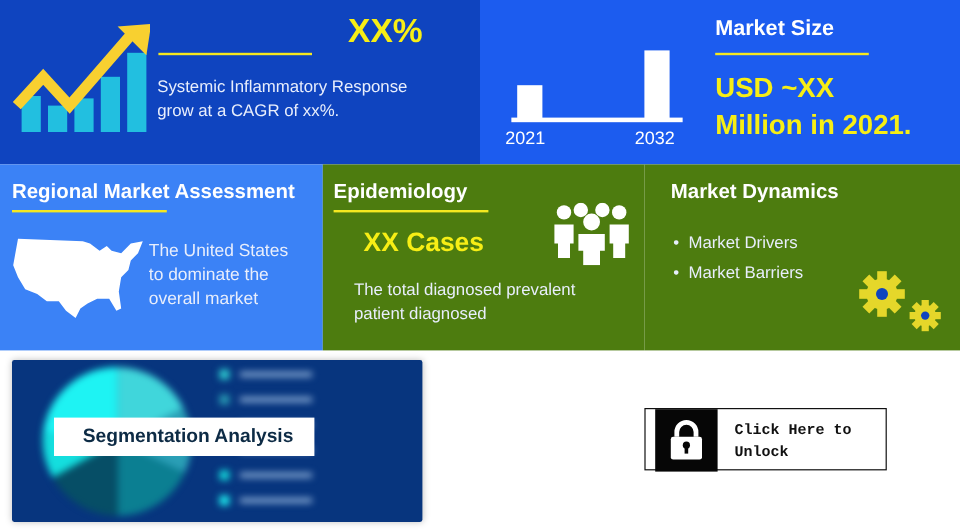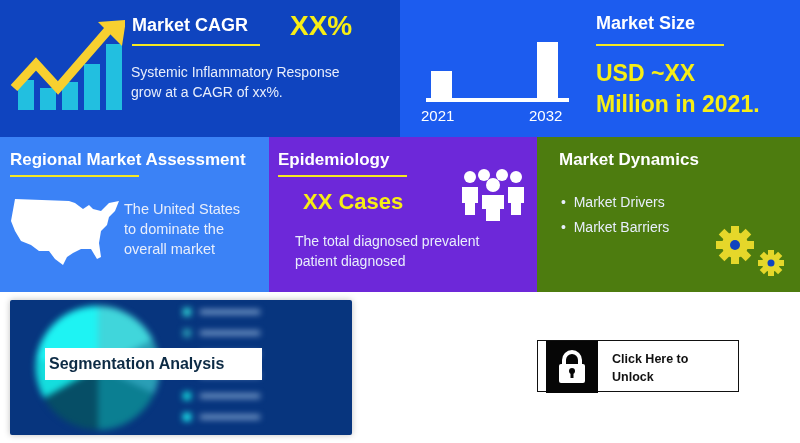--- a/index.html
+++ b/index.html
@@ -1,47 +1,46 @@
 <!DOCTYPE html>
 <html><head>
 <meta charset="utf-8">
 <style>
   * { box-sizing: border-box; margin: 0; padding: 0; }
   body { width: 800px; height: 443px; background: #ffffff; position: relative; overflow: hidden; font-family: "Liberation Sans", sans-serif; }
   .panel { position: absolute; }
   .p-cagr { left: 0; top: 0; width: 400px; height: 137px; background: #0f44bf; }
   .p-size { left: 400px; top: 0; width: 400px; height: 137px; background: #1c5cef; }
   .p-region { left: 0; top: 137px; width: 269px; height: 155px; background: #3b82f6; }
-  .p-epi { left: 269px; top: 137px; width: 268px; height: 155px; background: #6d28d9; }
+  .p-epi { left: 269px; top: 137px; width: 268px; height: 155px; background: #4d7c0f; }
   .p-dyn { left: 537px; top: 137px; width: 263px; height: 155px; background: #4d7c0f; }
   .h { position: absolute; color: #fff; font-weight: bold; font-size: 17px; }
   .uline { position: absolute; height: 2px; background: #f5e820; }
   .body-txt { position: absolute; color: #e8eefc; font-size: 14px; line-height: 20px; }
   .yellow-big { position: absolute; color: #f7ee15; font-weight: bold; }
   .seg { position: absolute; left: 10px; top: 300px; width: 342px; height: 135px; background: #07357e; filter: blur(0px); border-radius: 2px; box-shadow: 0 0 6px rgba(0,0,0,0.25); overflow: hidden; }
   .seg-inner { position: absolute; inset: 0; filter: blur(3px); }
-  .seg-label { position: absolute; left: 45px; top: 348px; width: 217px; height: 32px; background: #fff; color: #0d2b45; font-weight: bold; font-size: 16px; line-height: 32px; padding-left: 4px; }
+  .seg-label { position: absolute; left: 45px; top: 348px; width: 217px; height: 32px; background: #fff; color: #0d2b45; font-weight: bold; font-size: 16px; line-height: 32px; padding-left: 24px; }
   .unlock { position: absolute; left: 537px; top: 340px; width: 202px; height: 52px; border: 1.5px solid #111; background: #fff; cursor: pointer; }
   .lock-box { position: absolute; left: 8px; top: 0; width: 52px; height: 52px; background: #060606; }
-  .unlock-txt { position: absolute; left: 74px; top: 9px; font-size: 12.5px; font-weight: bold; color: #111; line-height: 18px; }
+  .unlock-txt { position: absolute; left: 74px; top: 9px; font-size: 12.5px; font-weight: bold; color: #111; line-height: 18px; font-family: Liberation Mono, monospace; }
 </style>
 </head>
 <body>
 
 <div class="panel p-cagr">
   <svg style="position:absolute;left:10px;top:18px" width="115" height="95" viewBox="0 0 115 95">
     <rect x="8" y="62" width="16" height="30" fill="#22bfe0"></rect>
     <rect x="30" y="70" width="16" height="22" fill="#22bfe0"></rect>
     <rect x="52" y="64" width="16" height="28" fill="#22bfe0"></rect>
     <rect x="74" y="46" width="16" height="46" fill="#22bfe0"></rect>
     <rect x="96" y="26" width="16" height="66" fill="#22bfe0"></rect>
     <polyline points="4,70 26,46 48,70 100,10" fill="none" stroke="#f8d030" stroke-width="9" stroke-linejoin="miter"></polyline>
     <polygon points="88,4 116,2 112,28" fill="#f8d030"></polygon>
   </svg>
-  <div class="h" style="left:132px;top:15px;font-size:18px">Market CAGR</div>
   <div class="uline" style="left:132px;top:44px;width:128px"></div>
   <div class="yellow-big" style="left:290px;top:10px;font-size:28px">XX%</div>
   <div class="body-txt" style="left:131px;top:62px">
     <div>Systemic Inflammatory Response</div>
     <div>grow at a CAGR of xx%.</div>
   </div>
 </div>
 
 <div class="panel p-size">
   <svg style="position:absolute;left:26px;top:38px" width="143" height="64" viewBox="0 0 143 64">

